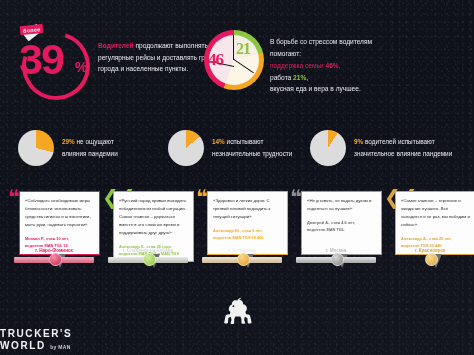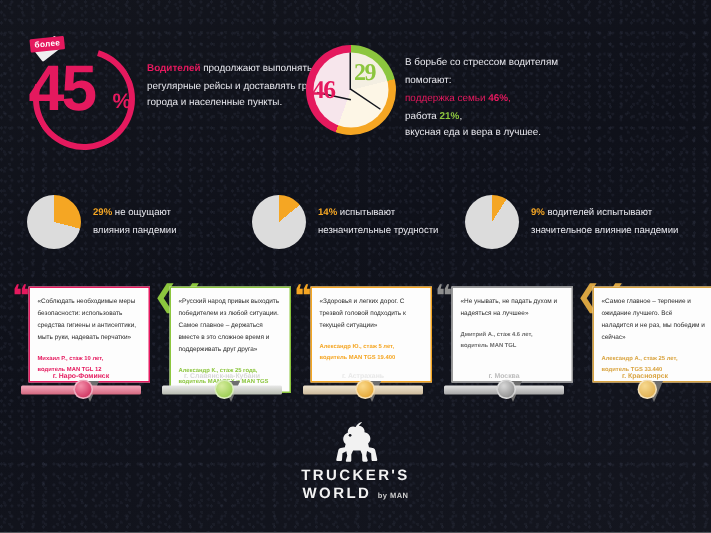--- a/index.html
+++ b/index.html
@@ -173,53 +173,53 @@
     position:absolute; top:71px; left:6px;
     width:80px; height:6px; border-radius:1px;
   }
   .medal {
     position:absolute; top:67px; left:41px;
     width:13px; height:13px; border-radius:50%;
     border:1.5px solid rgba(255,255,255,.55);
   }
 
   
-  .logo { position:absolute; left:0; top:280px; width:474px; text-align:center; }
+  .logo { position:absolute; left:0; top:296px; width:474px; text-align:left; }
   .logo-lion { display:block; margin:0 auto 2px; }
   .logo-t1 { font-size:10px; font-weight:bold; color:#f2f2f2; letter-spacing:1.6px; line-height:1.15; }
   .logo-t2 { font-size:10px; font-weight:bold; color:#f2f2f2; letter-spacing:1.6px; line-height:1.15; }
   .logo-by { font-size:5px; color:#cfcfcf; letter-spacing:.3px; }
 </style>
 </head>
 <body>
 
 <div id="page">
 
   <div class="top-row">
 
     <div class="stat71">
       <div class="ring71"></div>
       <div class="ring71-cap"></div>
       <div class="badge-more">более</div>
-      <div class="num71">45</div>
+      <div class="num71">39</div>
       <div class="pct71">%</div>
     </div>
 
     <div class="top-text-1">
       <span class="hl">Водителей</span><span> продолжают выполнять регулярные рейсы и доставлять грузы в города и населенные пункты.</span>
     </div>
 
     <div class="pie46">
       <div class="pie46-arcs"></div>
       <div class="pie46-inner"></div>
       <div class="pie46-div d1"></div>
       <div class="pie46-div d2"></div>
       <div class="pie46-div d3"></div>
       <div class="lbl46">46</div>
-      <div class="lbl21">29</div>
+      <div class="lbl21">21</div>
     </div>
 
     <div class="top-text-2">
       <div>В борьбе со стрессом водителям</div>
       <div>помогают:</div>
       <div>
         <span class="pink">поддержка семьи </span><span class="pinkb">46%</span><span class="pink">,</span>
       </div>
       <div>
         <span>работа </span><span class="greenb">21%</span><span>,</span>

